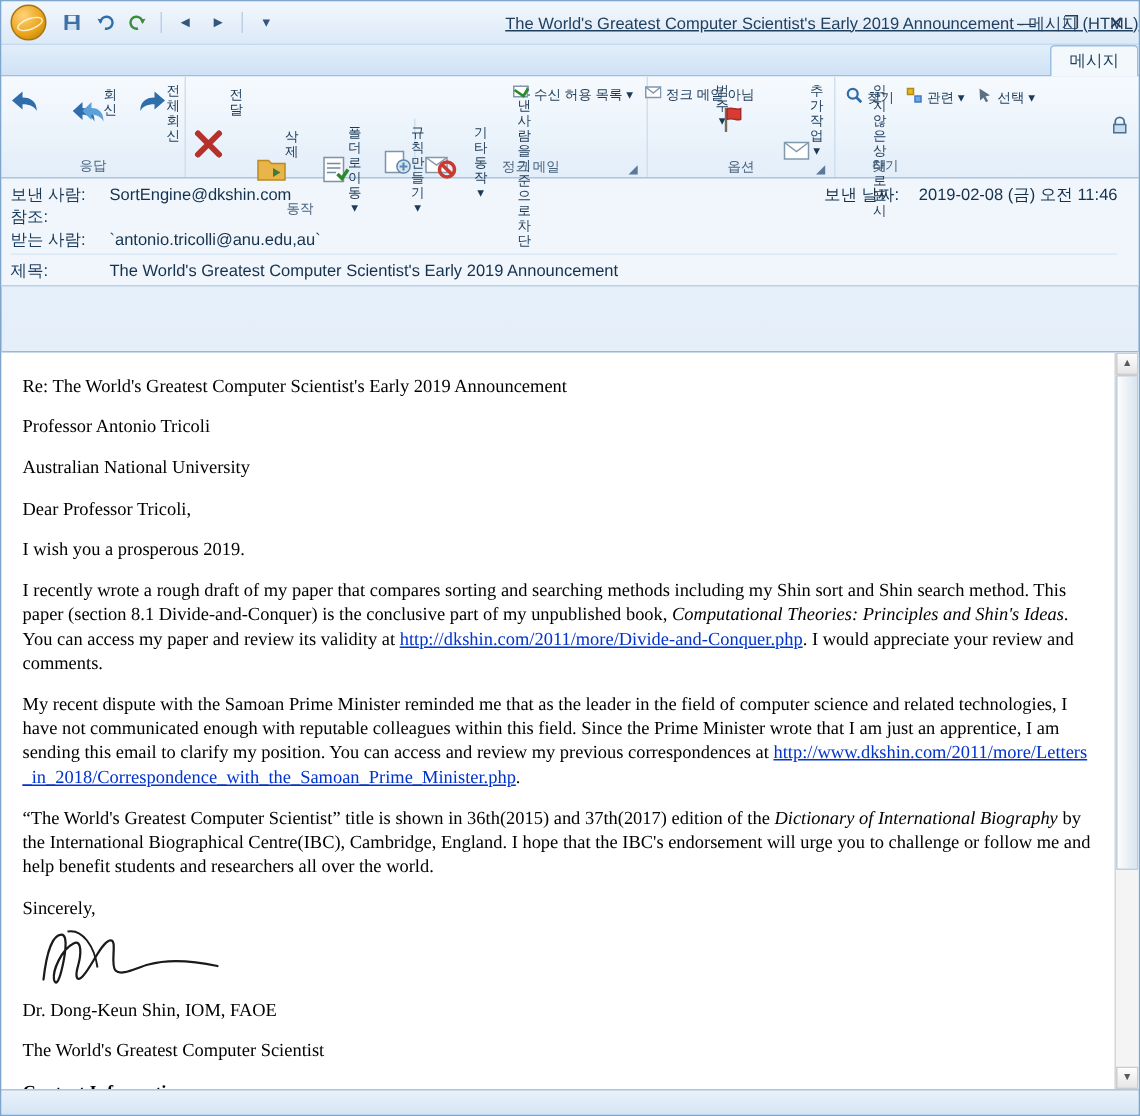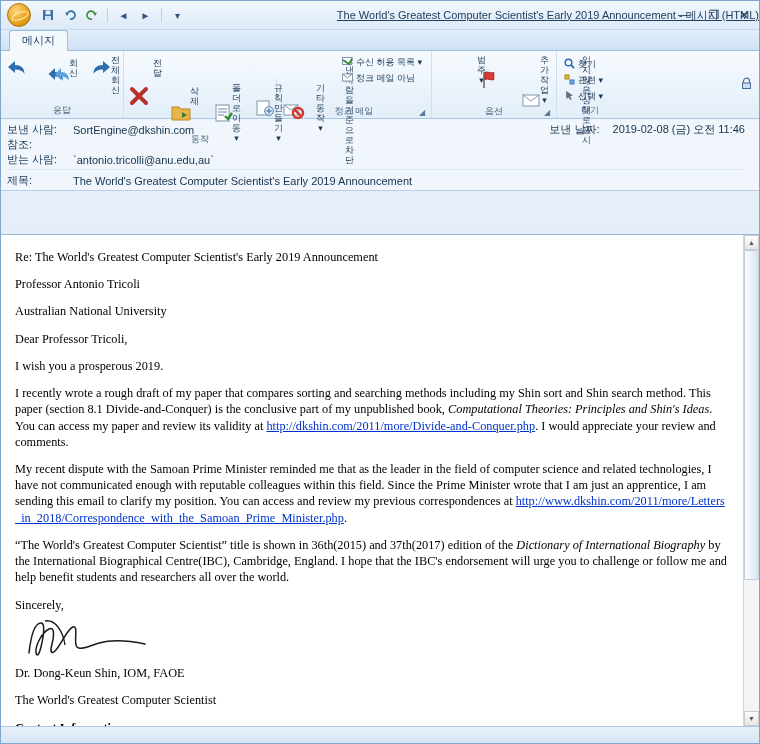--- a/index.html
+++ b/index.html
@@ -44,23 +44,24 @@
     font-size:11px;color:#21405f;pointer-events:none;text-decoration:underline;
   }
   .wbtns{margin-left:auto;display:flex;}
   .wbtn{
     width:30px;height:24px;display:flex;align-items:center;justify-content:center;
     color:#27405a;font-size:12px;
   }
   
   .tabstrip{
     height:20px;display:flex;align-items:flex-end;
-    padding-left:8px;
+    padding-left:20px;
     background:linear-gradient(#e2eefa,#cfe2f5);
     border-bottom:1px solid #9dbfe0;
+    justify-content:flex-end;
   }
   .tab{
     padding:2px 12px 3px 12px;font-size:11px;color:#1f3d5c;
     border:1px solid transparent;border-bottom:none;
     border-radius:3px 3px 0 0;
   }
   .tab.active{
     background:#f3f8fd;border-color:#9dbfe0;
     position:relative;top:1px;
   }
@@ -80,21 +81,21 @@
   .group-label{
     text-align:center;font-size:9px;color:#4a6versa;color:#49637f;
     padding-bottom:1px;position:relative;
   }
   .bigbtn{
     width:40px;display:flex;align-items:center;
     padding:2px 1px 0 1px;text-align:center;gap:40px;
   }
   .bigbtn .gl{height:26px;display:flex;align-items:center;justify-content:center;font-size:18px;}
   .bigbtn .lbl{font-size:9px;line-height:10px;color:#1c3a57;}
-  .colbtns{display:flex;flex-direction:column;justify-content:center;gap:1px;padding-top:2px;}
+  .colbtns{display:flex;justify-content:center;gap:1px;padding-top:2px;}
   .smallbtn{
     display:flex;align-items:center;gap:3px;font-size:9px;color:#1c3a57;
     padding:1px 3px;border-radius:2px;white-space:nowrap;
   }
   .smallbtn .gl{font-size:10px;width:12px;text-align:center;}
   .dlg{
     position:absolute;right:3px;bottom:1px;width:9px;height:9px;
     font-size:8px;color:#5b7998;
   }
   .palette{

